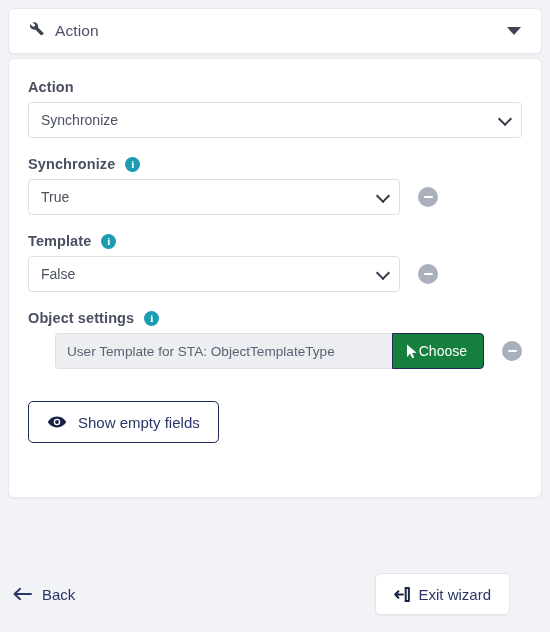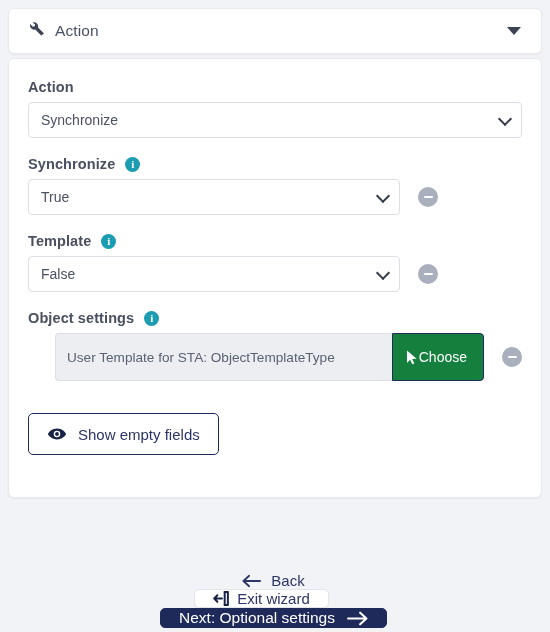--- a/index.html
+++ b/index.html
@@ -131,21 +131,21 @@
     display: block;
     width: 9px; height: 2px;
     background: #ffffff;
     border-radius: 1px;
   }
 
   
   .input-group {
     display: flex;
     width: 456px;
-    height: 48px;
+    height: 36px;
     padding-left: 27px;
   }
   .ro-input {
     flex: 1 1 auto;
     background: #eceef1;
     border: 1px solid #dcdfe6;
     border-right: none;
     border-radius: 4px 0 0 4px;
     display: flex;
     align-items: center;
@@ -186,21 +186,20 @@
 
   
   .footer {
     position: absolute;
     left: 0; right: 0;
     bottom: 16px;
     height: 44px;
     display: flex;
     align-items: center;
     padding: 0 16px 0 13px;
-    flex-direction: column;
   }
   .back-link {
     display: inline-flex;
     align-items: center;
     gap: 10px;
     color: #2b3566;
     font-size: 15px;
     cursor: pointer;
     background: none;
     border: none;
@@ -357,21 +356,13 @@
     <span class="icon">
       <svg width="17" height="15" viewBox="0 0 18 16" fill="none">
         <path d="M9.5 8H1.2M4.6 4.6L1.2 8l3.4 3.4" stroke="#182244" stroke-width="2.1" stroke-linecap="round" stroke-linejoin="round"></path>
         <path d="M12.4 1v14" stroke="#182244" stroke-width="2.1" stroke-linecap="round"></path>
         <path d="M12.4 1h3.4v14h-3.4" stroke="#182244" stroke-width="2.1" stroke-linecap="round" stroke-linejoin="round"></path>
       </svg>
     </span>
     <span>Exit wizard</span>
   </button>
 
-  <button class="next-btn">
-    <span>Next: Optional settings</span>
-    <span class="icon">
-      <svg width="21" height="15" viewBox="0 0 20 14" fill="none" stroke="#ffffff" stroke-width="2" stroke-linecap="round" stroke-linejoin="round">
-        <path d="M1 7h17M12.5 1.5L18.5 7l-6 5.5"></path>
-      </svg>
-    </span>
-  </button>
 </div>
 
 </body></html>

